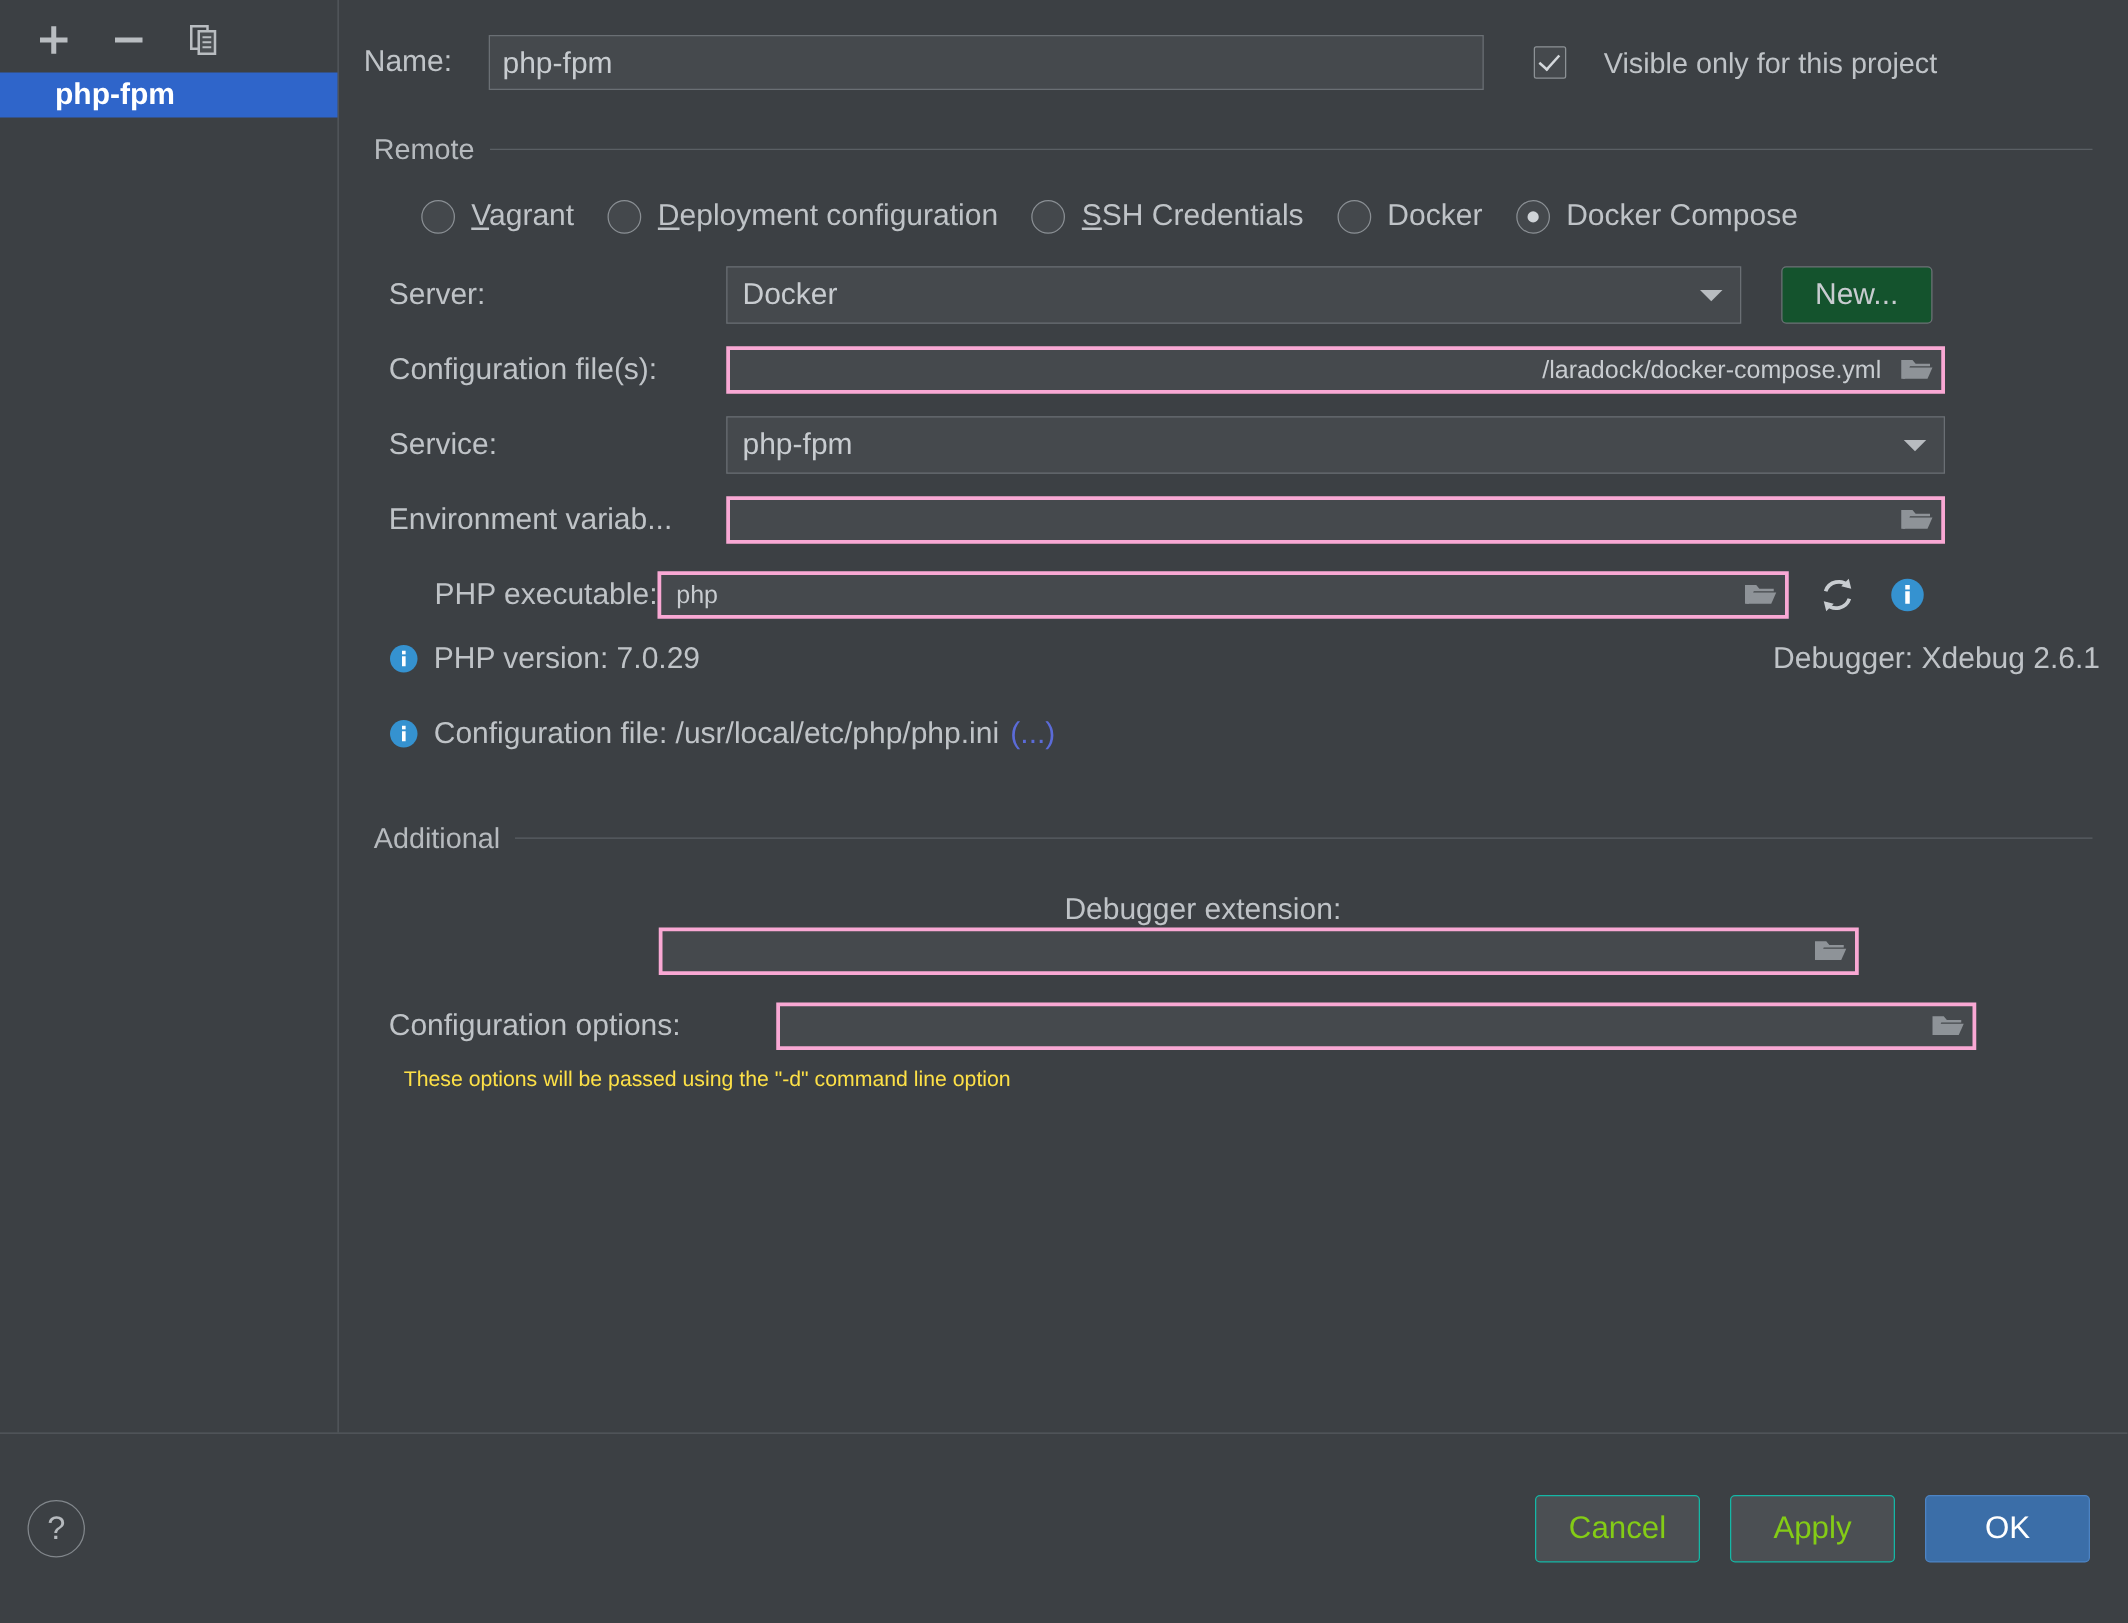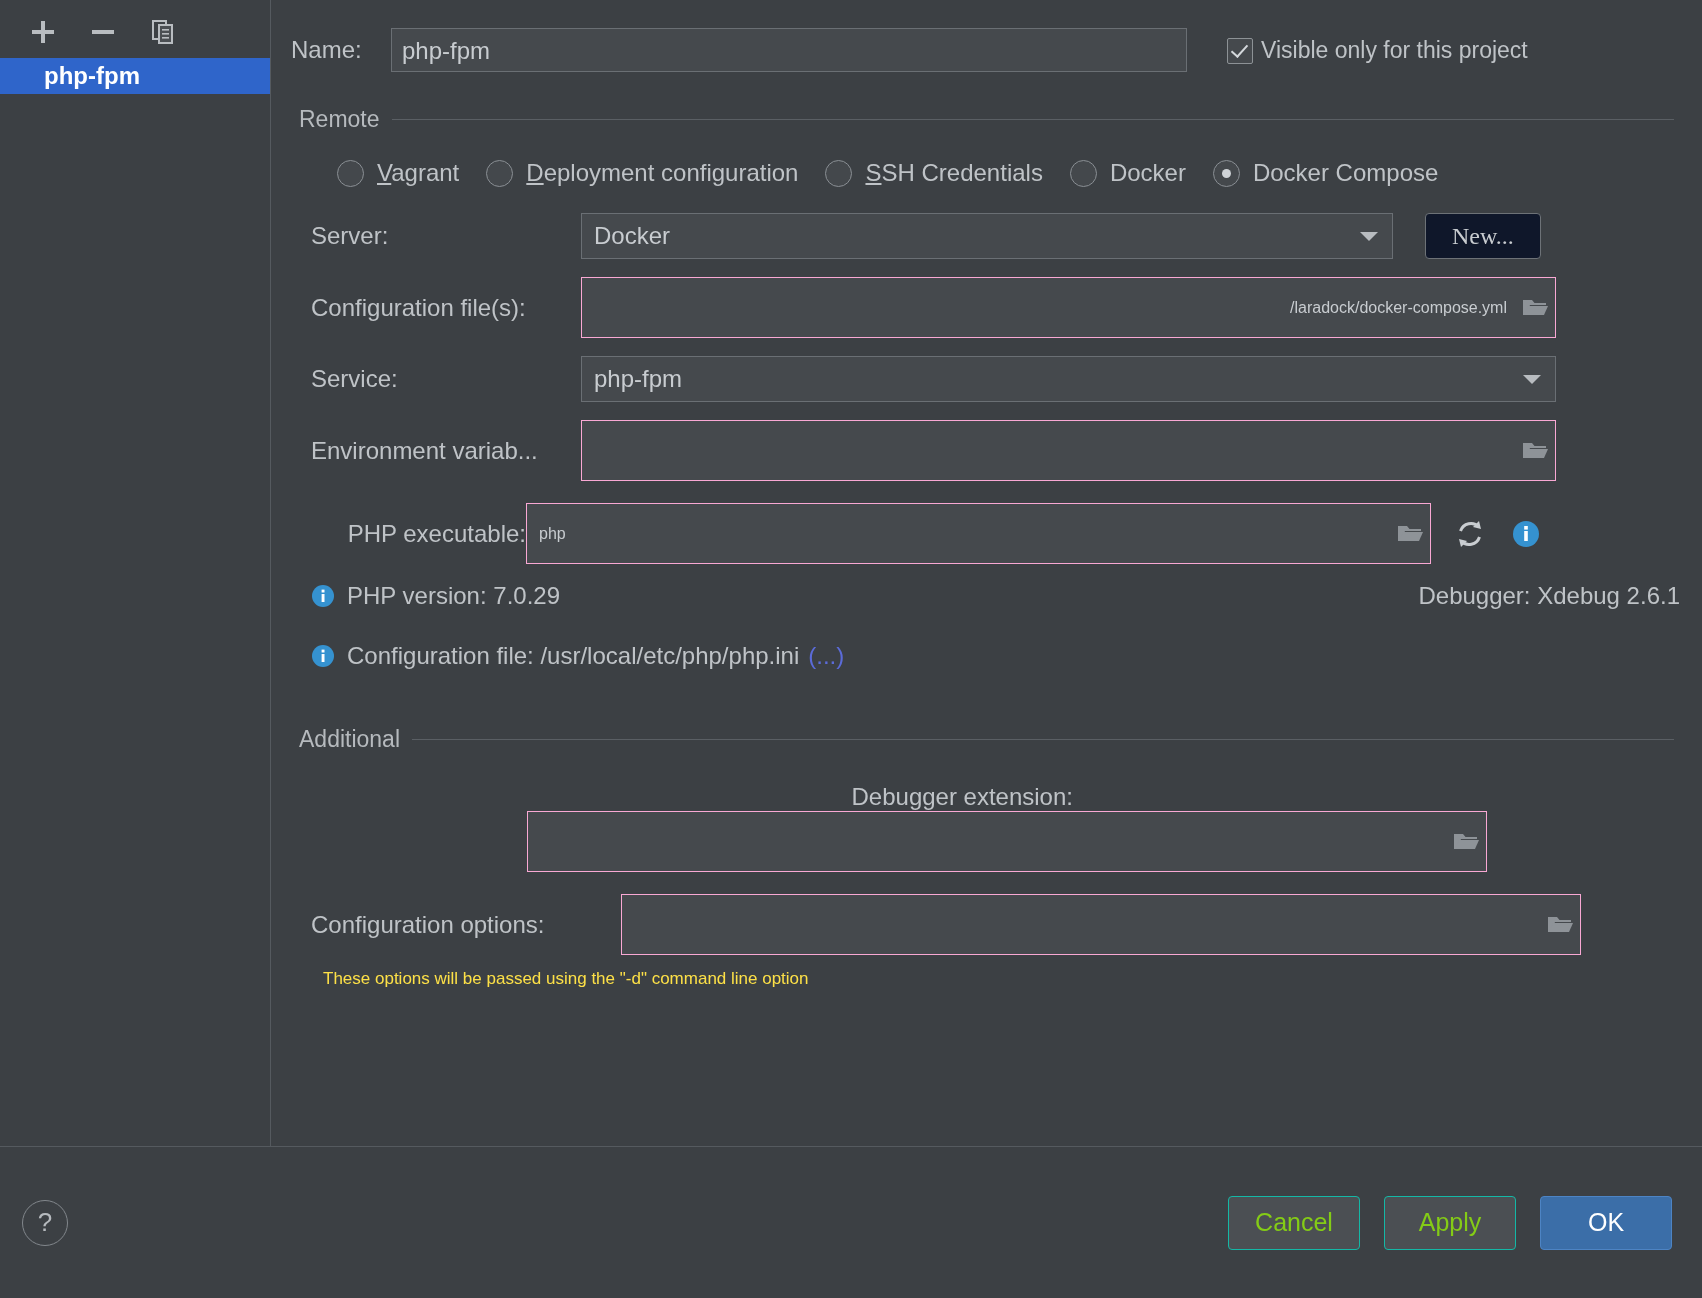--- a/index.html
+++ b/index.html
@@ -96,22 +96,22 @@
     height: 44px;
     line-height: 44px;
     padding: 0 10px;
     box-sizing: border-box;
   }
   .name-field {
     width: 796px;
   }
   .visible-check {
     display: flex;
-    align-items: flex-end;
-    gap: 8px;
+    align-items: flex-start;
+    gap: 30px;
     margin-left: 40px;
     cursor: pointer;
   }
   .checkbox {
     width: 24px;
     height: 24px;
     border: 1px solid #8d9296;
     background: #45494d;
     border-radius: 2px;
     position: relative;
@@ -216,40 +216,40 @@
     width: 0; height: 0;
     border-left: 9px solid transparent;
     border-right: 9px solid transparent;
     border-top: 9px solid #b8bcc0;
     margin-right: 6px;
   }
   .server-combo { width: 812px; }
   .service-combo { width: 975px; }
 
   .btn {
-    background: #0f172a;
+    background: #14532d;
     border: 1px solid #6d7277;
     border-radius: 4px;
     color: #c8ccd0;
     font-size: 24px;
-    font-family: Liberation Serif, serif;
+    font-family: Liberation Sans, sans-serif;
     height: 46px;
     padding: 0 26px;
     cursor: pointer;
   }
   .new-btn { margin-left: 32px; }
 
   .pathfield {
     background: #45494d;
-    border: 1px solid #f9a8d4;
-    height: 61px;
+    border: 3px solid #f9a8d4;
+    height: 38px;
     display: flex;
     align-items: center;
     box-sizing: border-box;
-    font-size: 16px;
+    font-size: 20px;
     color: #c8ccd0;
     padding: 0 6px 0 12px;
     cursor: text;
   }
   .pathfield .pv { flex: 1 1 auto; }
   .pathfield .pv.right { text-align: right; padding-right: 14px; }
   .w-config { width: 975px; }
   .w-env    { width: 975px; }
 
   .folder-icon { flex: 0 0 auto; display: flex; align-items: center; cursor: pointer; }

